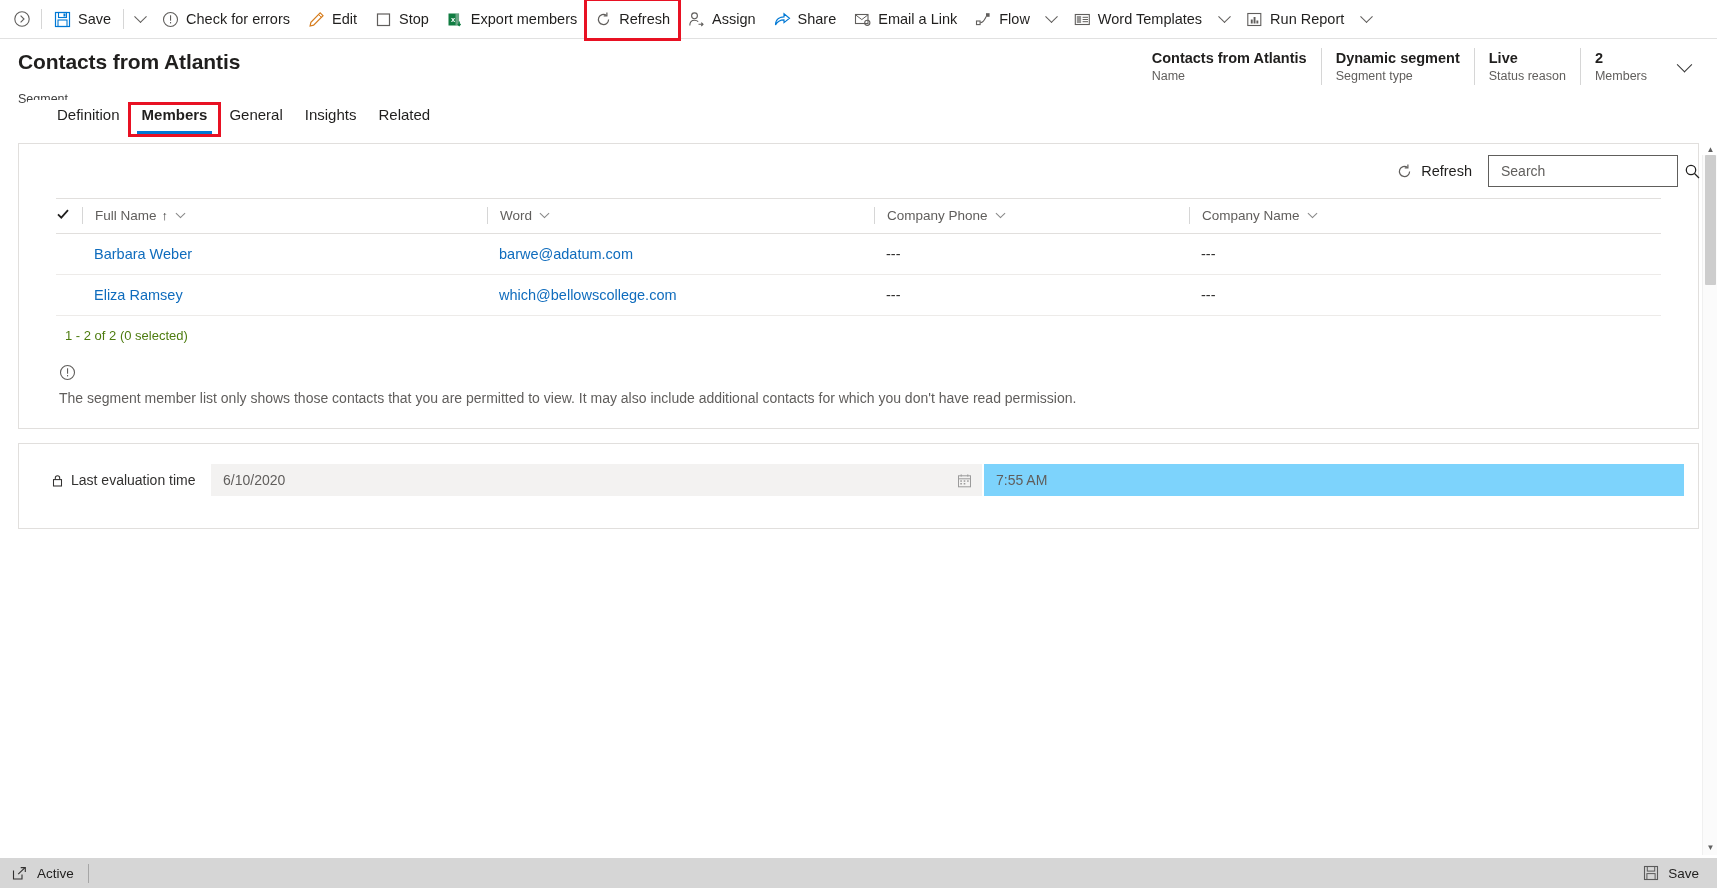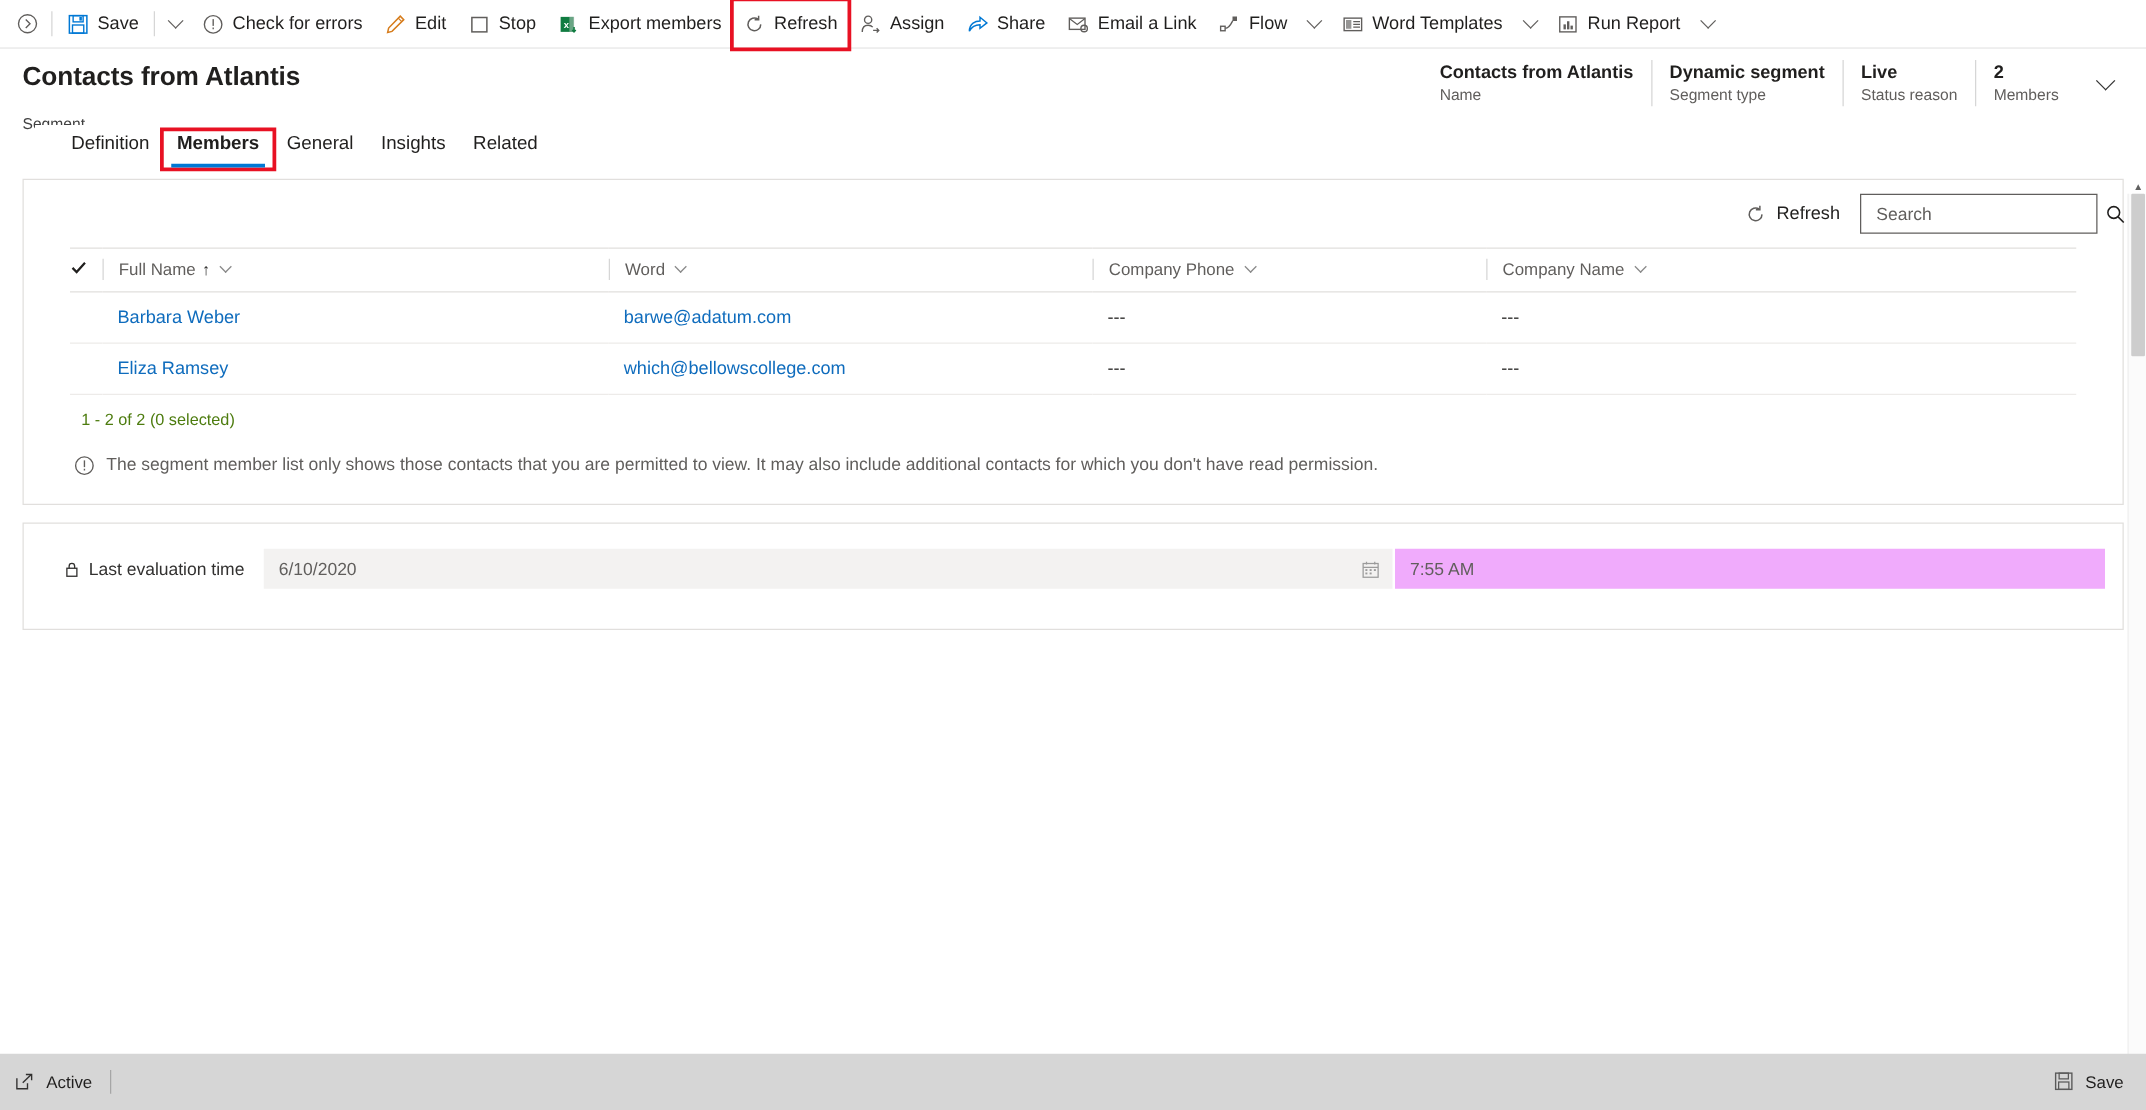--- a/index.html
+++ b/index.html
@@ -234,20 +234,21 @@
   .rowcount {
     font-size: 13px;
     color: #4d7c0f;
     padding: 12px 0 0 46px;
   }
   .gridnote {
     display: flex; align-items: flex-start; gap: 9px;
     padding: 20px 0 22px 40px;
     font-size: 14px;
     color: #605e5c;
+    flex-direction: column;
   }
 
   
   .field-card { padding: 20px 14px 32px 14px; }
   .field-row { display: flex; align-items: center; }
   .field-label {
     width: 178px;
     font-size: 14px; color: #323130;
     display: flex; align-items: center; gap: 7px;
     flex: 0 0 auto;
@@ -257,23 +258,23 @@
     flex: 1 1 auto;
     height: 32px;
     background: #f3f2f1;
     display: flex; align-items: center;
     padding: 0 10px 0 12px;
     font-size: 14px;
     color: #605e5c;
     justify-content: space-between;
   }
   .field-time {
-    width: 568px;
+    width: 700px;
     height: 32px;
-    background: #f0abfc;
+    background: #7dd3fc;
     display: flex; align-items: center;
     padding-left: 12px;
     font-size: 14px;
     color: #605e5c;
     margin-left: 2px;
     flex: 0 0 auto;
   }
 
   
   .vscroll {
@@ -296,21 +297,21 @@
     display: flex; align-items: center; justify-content: center;
     font-size: 8px; color: #606060;
   }
   .vscroll .arrow.up { top: -13px; }
   .vscroll .arrow.down { bottom: 0; }
 
   
   .statusbar {
     position: absolute;
     left: 0; bottom: 0;
-    width: 1717px; height: 45px;
+    width: 1717px; height: 30px;
     background: #d6d6d6;
     display: flex; align-items: center;
     font-size: 13.5px; color: #201f1e;
   }
   .sb-icon { padding: 0 10px 0 12px; display:flex; align-items:center; }
   .sb-text { padding-right: 14px; }
   .sb-divider { width: 1px; height: 19px; background: #a6a6a6; }
   .sb-right {
     margin-left: auto;
     display: flex; align-items: center; gap: 8px;

